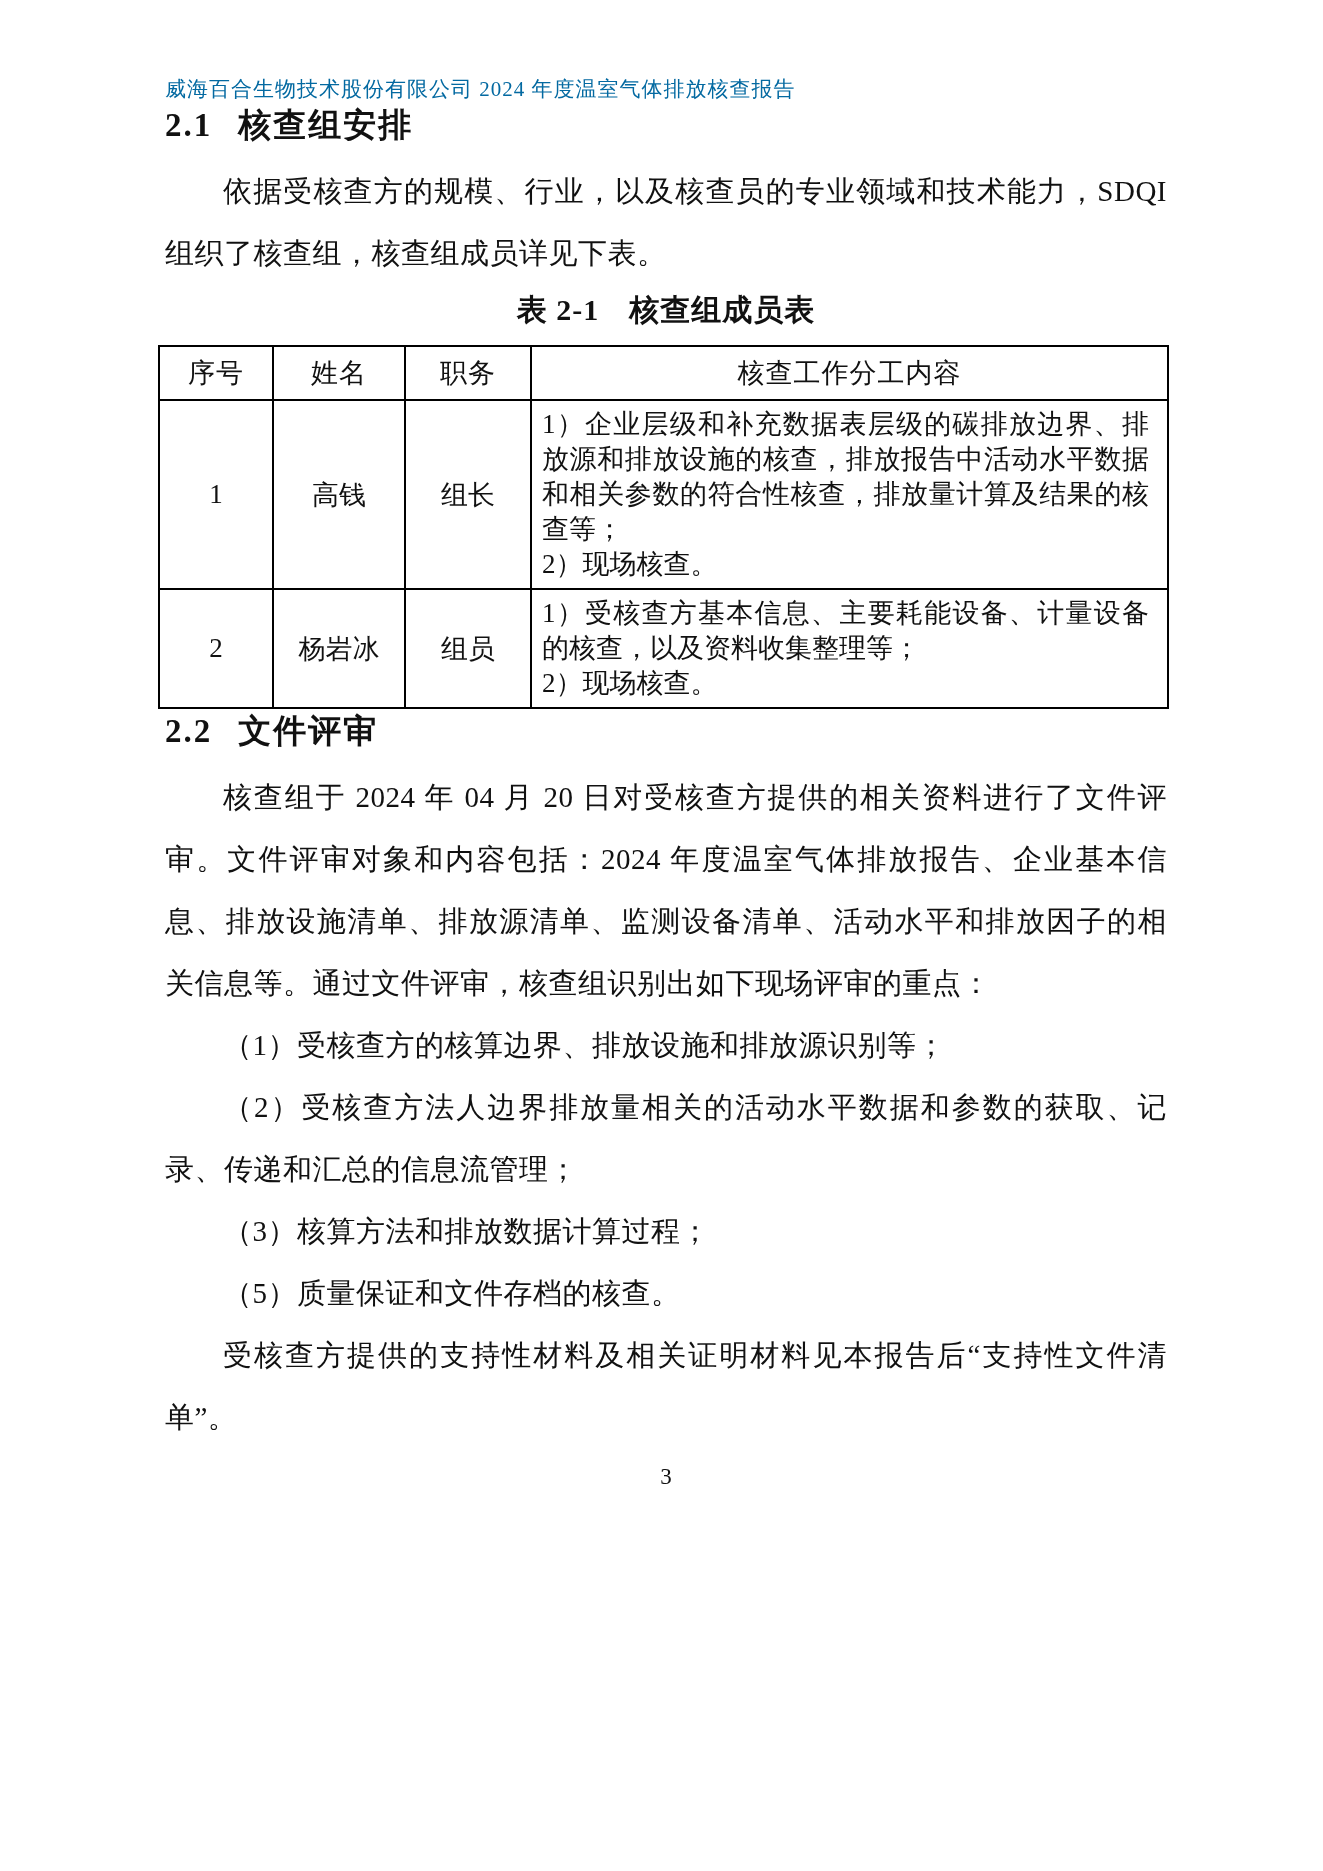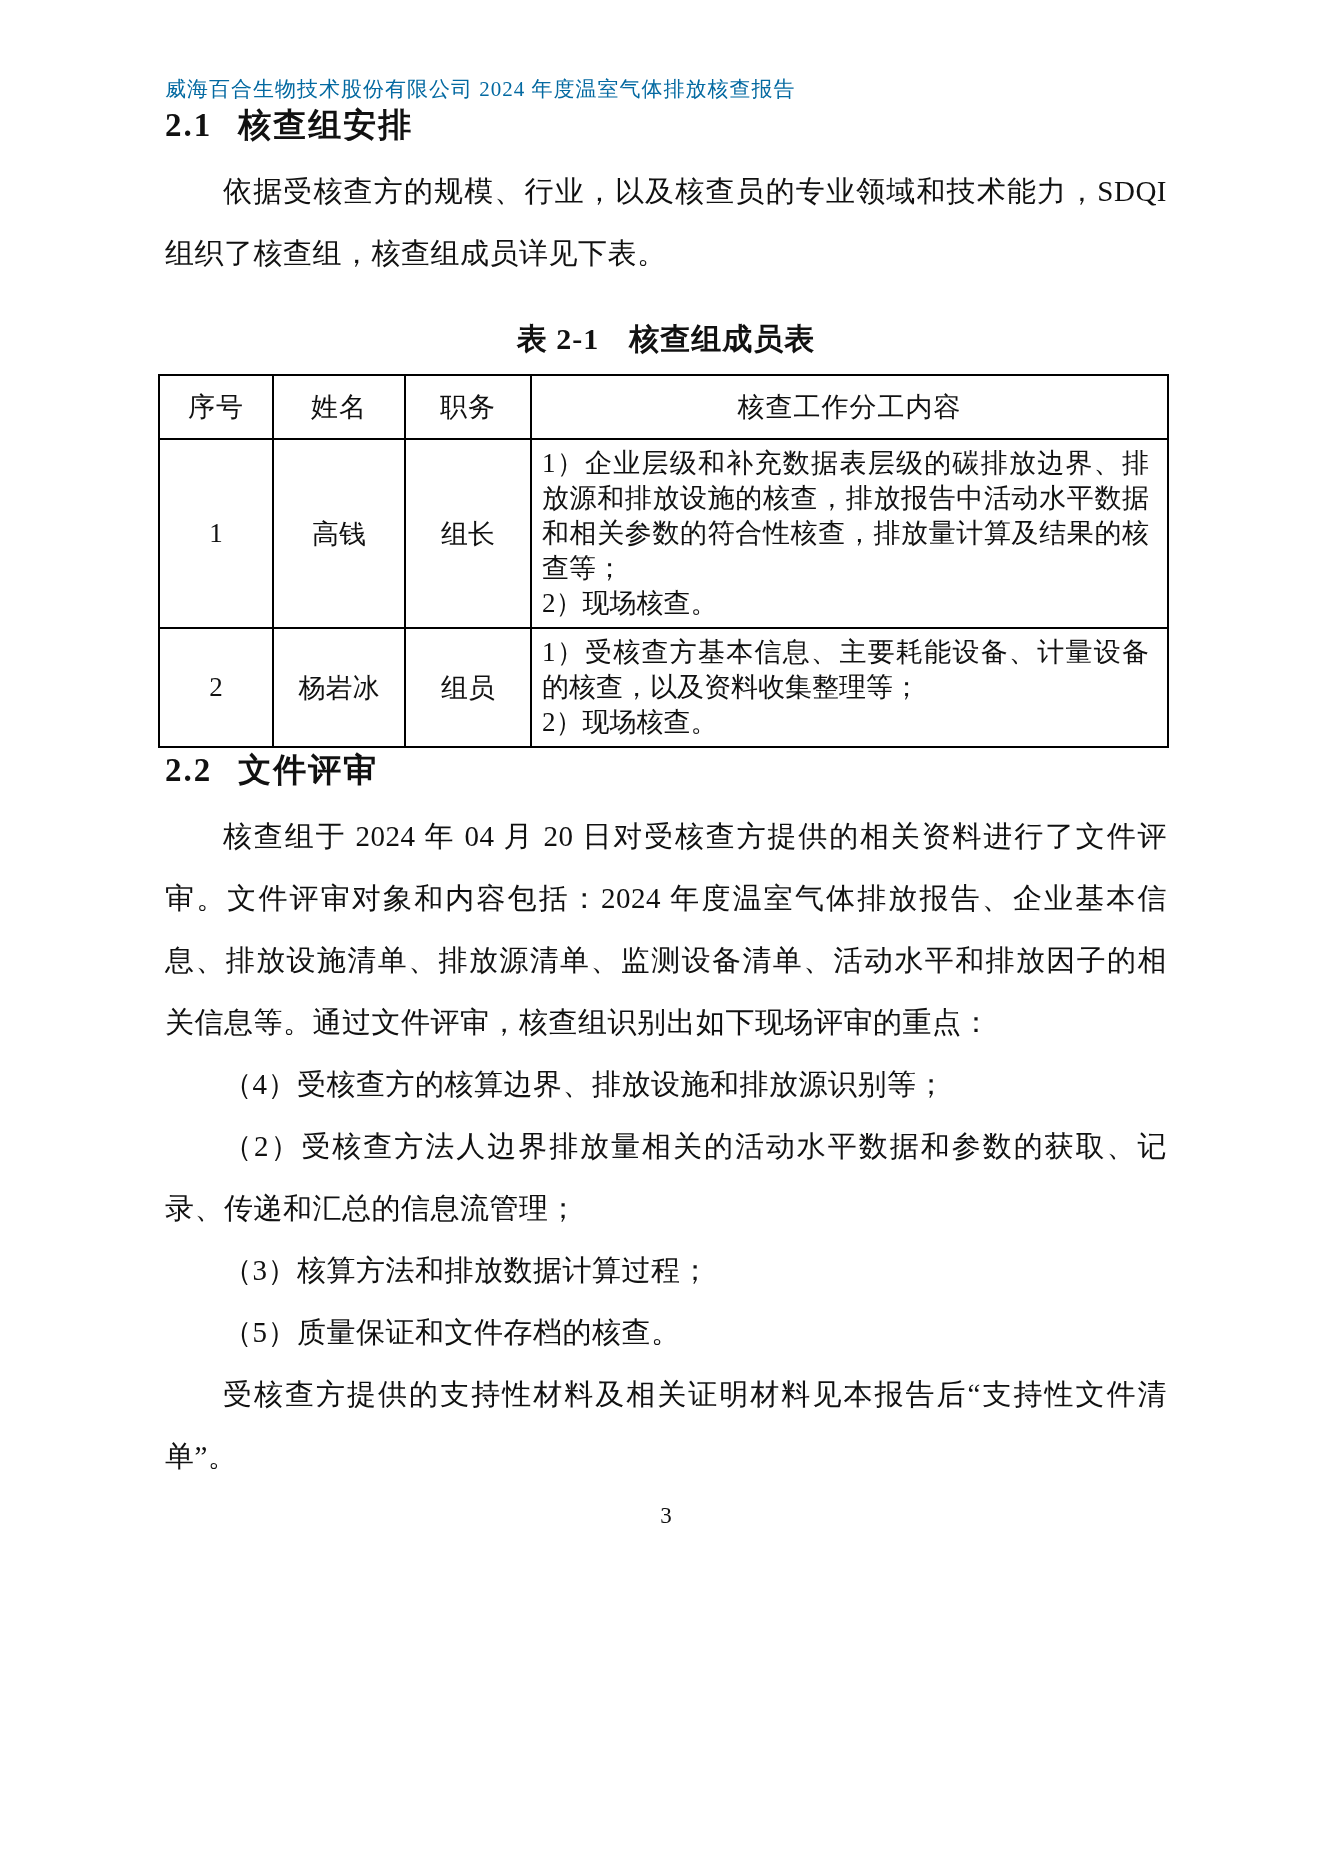--- a/index.html
+++ b/index.html
@@ -50,42 +50,42 @@
     letter-spacing: 0.5px;
   }
   p.item {
     font-size: 29px;
     line-height: 62px;
     text-align: justify;
     text-indent: 2em;
     letter-spacing: 0.5px;
   }
   .tbl-caption {
-    margin-top: 35px;
+    margin-top: 6px;
     text-align: center;
     font-size: 30px;
     font-weight: bold;
     letter-spacing: 1px;
   }
   .tbl-caption .cap-label { margin-right: 30px; }
   table.team {
     margin-top: 14px;
     margin-left: -7px;
     width: 1009px;
     border-collapse: collapse;
     table-layout: fixed;
   }
   table.team td, table.team th {
     border: 2px solid #000000;
     font-size: 27px;
     font-weight: normal;
     vertical-align: middle;
   }
   table.team th {
-    height: 64px;
+    height: 54px;
     text-align: center;
     letter-spacing: 1px;
   }
   table.team td.c {
     text-align: center;
   }
   table.team td.duties {
     padding: 6px 18px 6px 10px;
     line-height: 35px;
     text-align: justify;
@@ -150,21 +150,21 @@
       </tr>
     </tbody>
       </table>
 
     <h2 class="sec">
       <span class="num">2.2</span><span>文件评审</span>
     </h2>
 
     <p class="body">核查组于 2024 年 04 月 20 日对受核查方提供的相关资料进行了文件评审。文件评审对象和内容包括：2024 年度温室气体排放报告、企业基本信息、排放设施清单、排放源清单、监测设备清单、活动水平和排放因子的相关信息等。通过文件评审，核查组识别出如下现场评审的重点：</p>
 
-    <p class="item">（4）受核查方的核算边界、排放设施和排放源识别等；</p>
+    <p class="item">（1）受核查方的核算边界、排放设施和排放源识别等；</p>
     <p class="item">（2）受核查方法人边界排放量相关的活动水平数据和参数的获取、记录、传递和汇总的信息流管理；</p>
     <p class="item">（3）核算方法和排放数据计算过程；</p>
     <p class="item">（5）质量保证和文件存档的核查。</p>
 
     <p class="item">受核查方提供的支持性材料及相关证明材料见本报告后“支持性文件清单”。</p>
 
     <div class="page-number">3</div>
 
   </div>
 </div>

